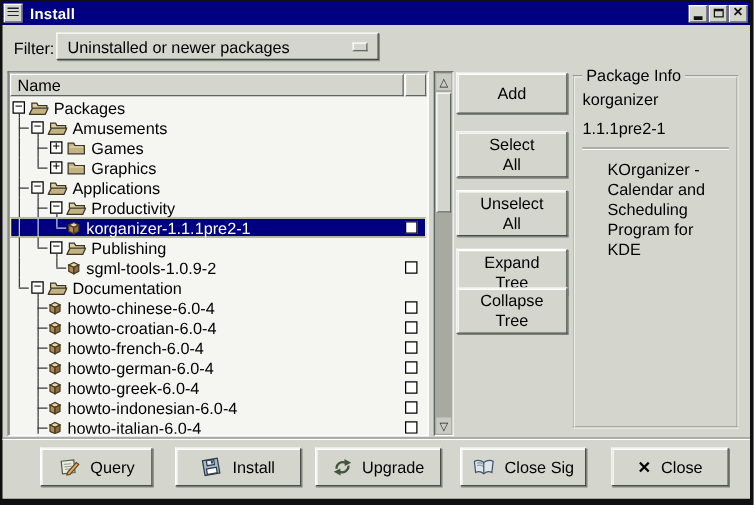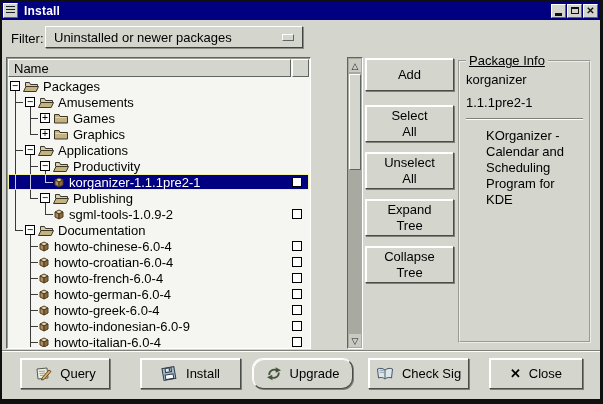--- a/index.html
+++ b/index.html
@@ -29,21 +29,21 @@
   
   .filter-label { position:absolute; left:9px; top:11px; }
   .option-menu { position:absolute; left:43px; top:6px; width:258px; height:22px;
                  background:#d4d6ce; border:1px solid; border-color:#fff #40443f #40443f #fff;
                  box-shadow:1px 1px 0 #8a8c86; display:flex; align-items:center; padding:0 8px; }
   .option-menu .value { flex:1; white-space:nowrap; }
   .om-indicator { width:12px; height:7px; background:#d4d6ce; margin-left:4px;
                   border:1px solid; border-color:#fff #5f6561 #5f6561 #fff; }
 
   
-  .treebox { position:absolute; left:4px; top:37px; width:305px; height:292px;
+  .treebox { position:absolute; left:4px; top:37px; width:337px; height:292px;
              background:#f5f6f1; border:1px solid; border-color:#5f6561 #fff #fff #5f6561;
              box-shadow:inset 1px 1px 0 #9a9c94; overflow:hidden; }
   .thead { position:absolute; left:1px; right:1px; top:1px; height:18px; display:flex; gap:1px; }
   .hbtn { background:#d4d6ce; border:1px solid; border-color:#fff #5f6561 #5f6561 #fff;
           display:flex; align-items:center; padding:0 5px; font-size:13px; }
   .hbtn.name { flex:1; }
   .hbtn.blank { width:17px; }
   .trows { position:absolute; left:1px; right:1px; top:20px; bottom:1px; overflow:hidden; }
   .trow { position:relative; height:16px; display:flex; align-items:center; padding-right:7px; }
   .trow.sel { background:#000080; color:#fff; outline:1px solid #f2f2a2; outline-offset:-1px; }
@@ -70,39 +70,39 @@
               border:1px solid; border-color:#fff #5f6561 #5f6561 #fff; }
 
   
   .btn { background:#d4d6ce; border:1px solid; border-color:#fff #494d48 #494d48 #fff;
          box-shadow:1px 1px 0 #7e807a, inset 1px 1px 0 #fff;
          display:flex; align-items:center; justify-content:center; font-size:13px; }
   .act-btn { position:absolute; left:363px; width:89px; text-align:center; white-space:pre-line;
              line-height:16px; }
   .pos-add { top:38px; height:33px; } .pos-selall { top:85px; height:37px; }
   .pos-unsel { top:132px; height:37px; } .pos-expand { top:179px; height:37px; }
-  .pos-collapse { top:226px; height:37px; }
+  .pos-collapse { top:210px; height:37px; }
 
   
   .pkgframe { position:absolute; left:456px; top:40px; width:133px; height:283px;
               border:2px groove #eceee8; }
   .pkgframe .legend { position:absolute; top:-9px; left:6px; background:#d4d6ce; padding:0 3px;
-              font-size:13px;text-decoration:underline; }
+              font-size:13px; }
   .pkgbody { padding:10px 6px 0 6px; }
   .pkgbody .line { margin-bottom:8px; }
   .pkgsep { border:0; border-top:1px solid #7e807a; border-bottom:1px solid #fff; margin:4px 0 8px 0; }
   .pkgdesc { line-height:16px;margin-left:20px; }
 
   
   .hsep { position:absolute; left:0; right:0; top:330px; height:2px;
           border-top:1px solid #7e807a; border-bottom:1px solid #fff; }
   .bot-btn { position:absolute; top:338px; height:31px; gap:8px; }
   .bot-btn .ic { display:flex; align-items:center; }
-  .pos-query { left:18px; width:90px; } .pos-install { left:138px; width:101px; }
-  .pos-upgrade { left:250px; width:101px;border-radius:11px; } .pos-checksig { left:366px; width:101px; }
+  .pos-query { left:30px; width:90px; } .pos-install { left:138px; width:101px; }
+  .pos-upgrade { left:250px; width:101px; } .pos-checksig { left:366px; width:101px; }
   .pos-close { left:487px; width:94px; }
   .xglyph { font-weight:bold; font-size:13px; }
 </style>
 </head>
 <body>
 
 <div class="window">
 
   <div class="titlebar">
     <div class="menu-btn">
@@ -404,21 +404,21 @@
               <div class="gv"></div>
               <div class="gh"></div>
             </div>
             <span class="ticon">
               <svg width="12" height="12">
                 <polygon points="2,4 6,2 10,4 6,6" fill="#e6d6ae" stroke="#4a3a20"></polygon>
                 <polygon points="2,4 6,6 6,11 2,9" fill="#b08d58" stroke="#4a3a20"></polygon>
                 <polygon points="10,4 6,6 6,11 10,9" fill="#8d6c3c" stroke="#4a3a20"></polygon>
               </svg>
             </span>
-            <span class="tlabel">howto-indonesian-6.0-9</span>
+            <span class="tlabel">howto-indonesian-6.0-4</span>
             <span class="cb"></span>
           </div>
           <div class="trow">
             <div class="gcell"></div>
             <div class="gcell">
               <div class="gv"></div>
               <div class="gh"></div>
             </div>
             <span class="ticon">
               <svg width="12" height="12">
@@ -496,21 +496,21 @@
       <span>Upgrade</span>
     </button>
     <button class="btn bot-btn pos-checksig">
       <span class="ic">
           <svg width="18" height="14">
             <path d="M9 3 C6.5 1 3.5 1 1.5 2 L2.5 11 C4.5 10 7 10.3 9 12 C11 10.3 13.5 10 15.5 11 L16.5 2 C14.5 1 11.5 1 9 3 Z" fill="#dfe6ea" stroke="#44566a"></path>
             <path d="M9 3 L9 12" stroke="#44566a"></path>
             <path d="M3.5 3.5 C5 3 7 3.3 8.3 4.3 M3.7 5.5 C5.2 5 7.2 5.3 8.4 6.2" stroke="#8fa0ae" fill="none"></path>
           </svg>
         </span>
-      <span>Check Sig</span>
+      <span>Close Sig</span>
     </button>
     <button class="btn bot-btn pos-close">
       <span class="ic xglyph">✕</span>
       <span>Close</span>
     </button>
 
   </div>
 </div>
 
 </body></html>

